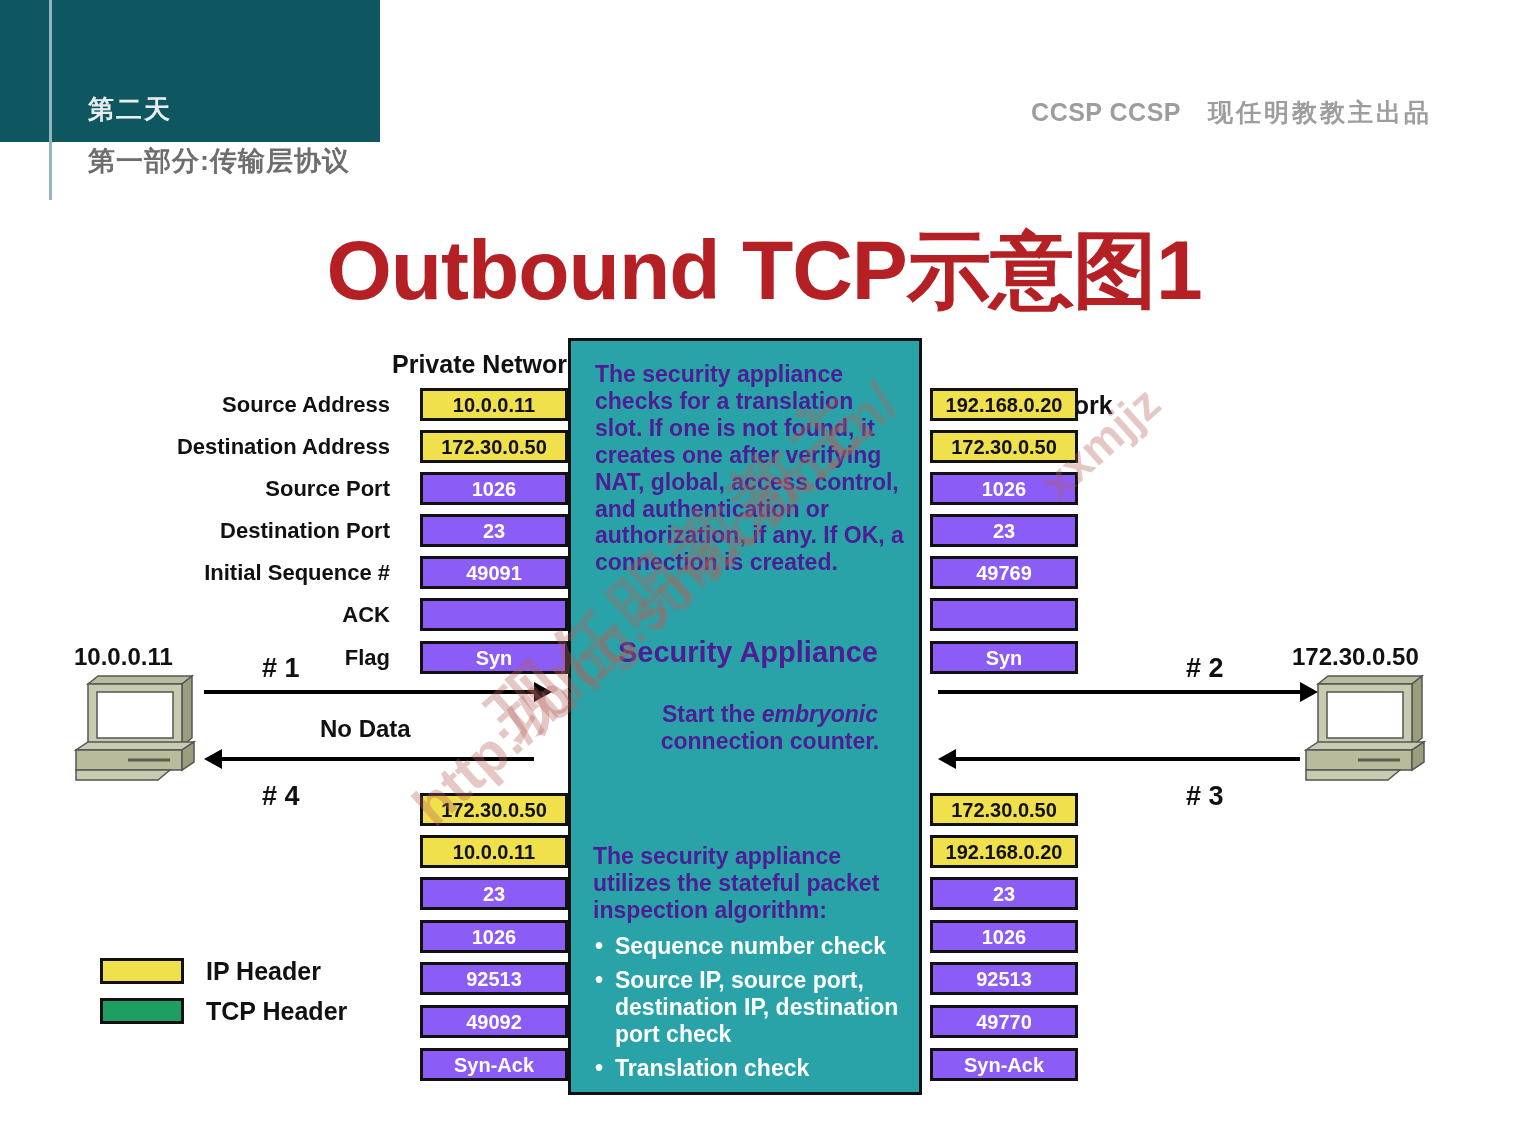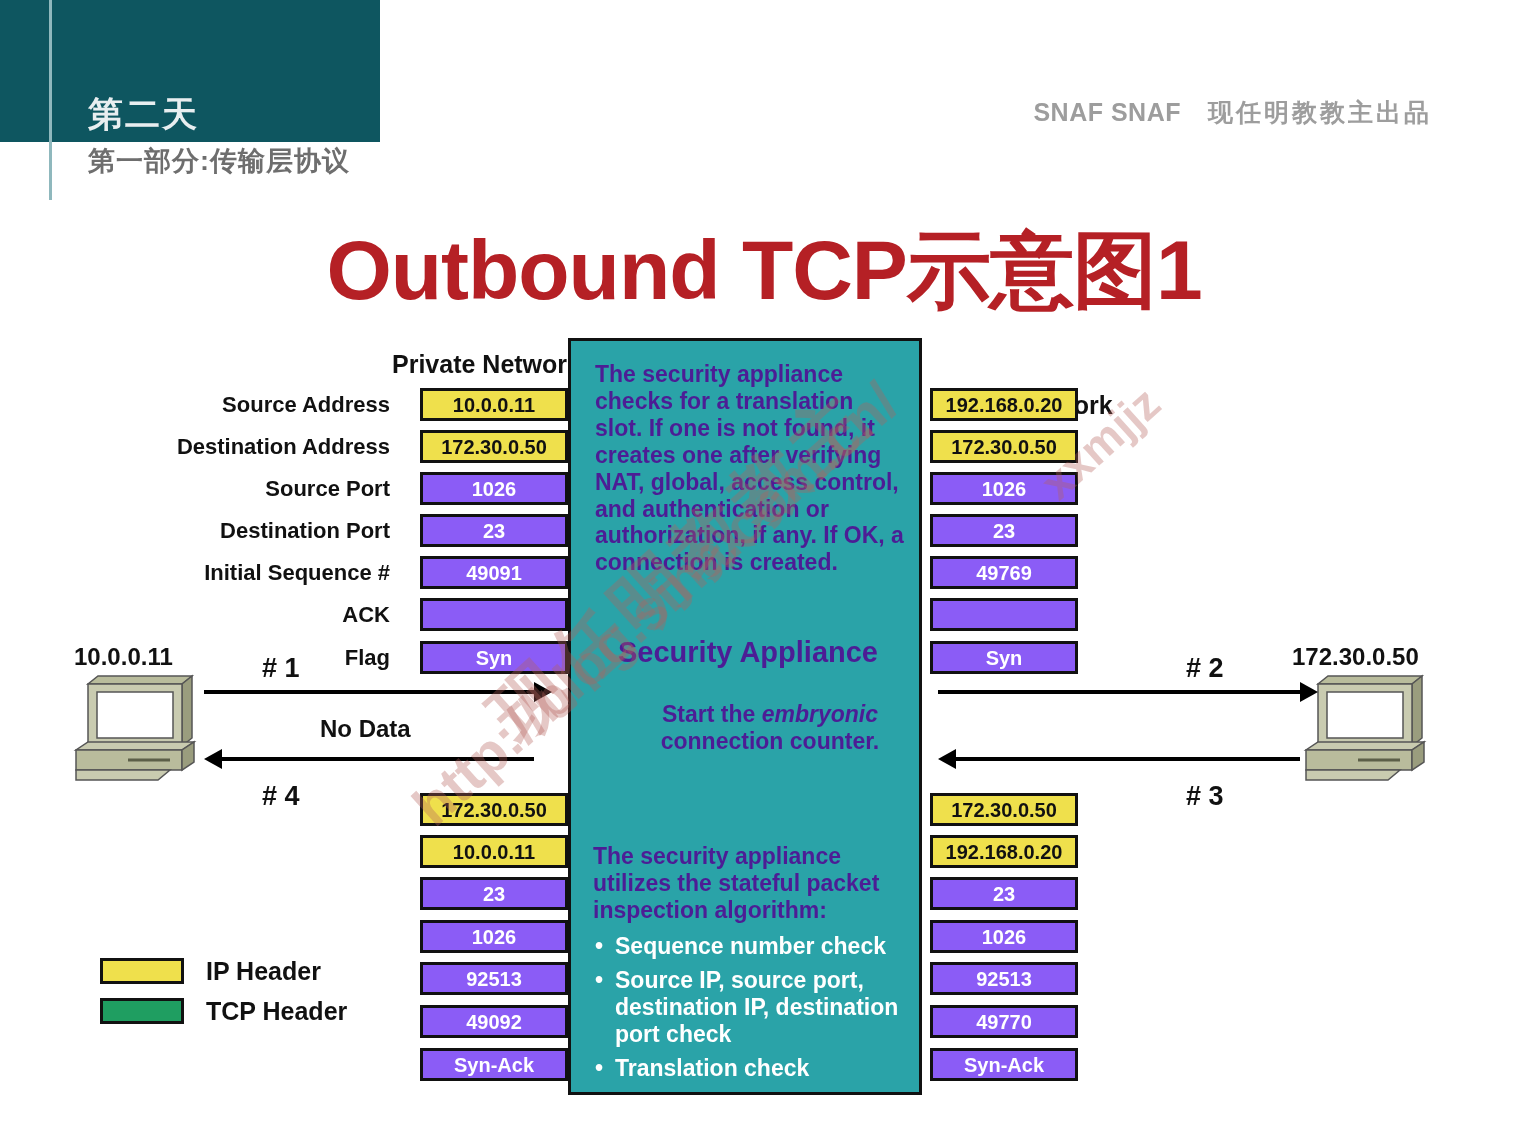--- a/index.html
+++ b/index.html
@@ -25,21 +25,21 @@
   }
   #header-rule {
     position: absolute;
     left: 49px; top: 0;
     width: 3px; height: 200px;
     background: #8fb8bd;
   }
   #header-day {
     position: absolute;
     left: 88px; top: 96px;
-    font-size: 35px;
+    font-size: 26px;
     font-weight: bold;
     color: #e8eef0;
     letter-spacing: 2px;
     line-height: 1;
   }
   #header-sub {
     position: absolute;
     left: 88px; top: 148px;
     font-size: 27px;
     font-weight: bold;
@@ -242,21 +242,21 @@
   }
 </style>
 </head>
 <body>
 
 <div id="header-band"></div>
 <div id="header-rule"></div>
 <div id="header-day">第二天</div>
 <div id="header-sub">第一部分:传输层协议</div>
 <div id="header-right">
-  <span>SNAF SNAF</span><span class="cn">现任明教教主出品</span>
+  <span>CCSP CCSP</span><span class="cn">现任明教教主出品</span>
 </div>
 
 <div id="slide-title">Outbound TCP示意图1</div>
 
 <div id="diagram">
 
   <div class="col-head" id="private-head">Private Network</div>
   <div class="col-head" id="public-head">Public Network</div>
 
   <div class="row-label" style="left:30px; top:394px;">Source Address</div>

